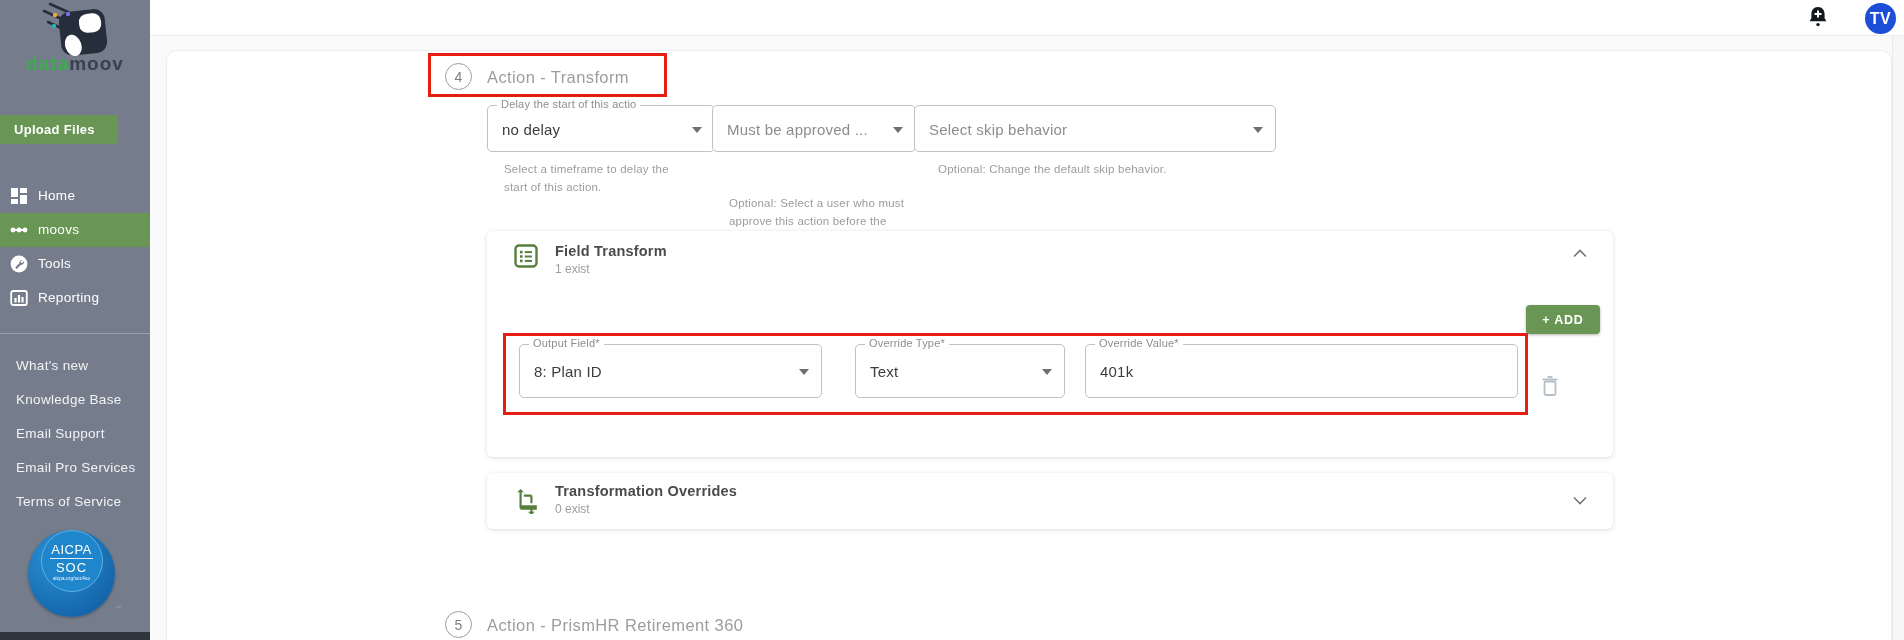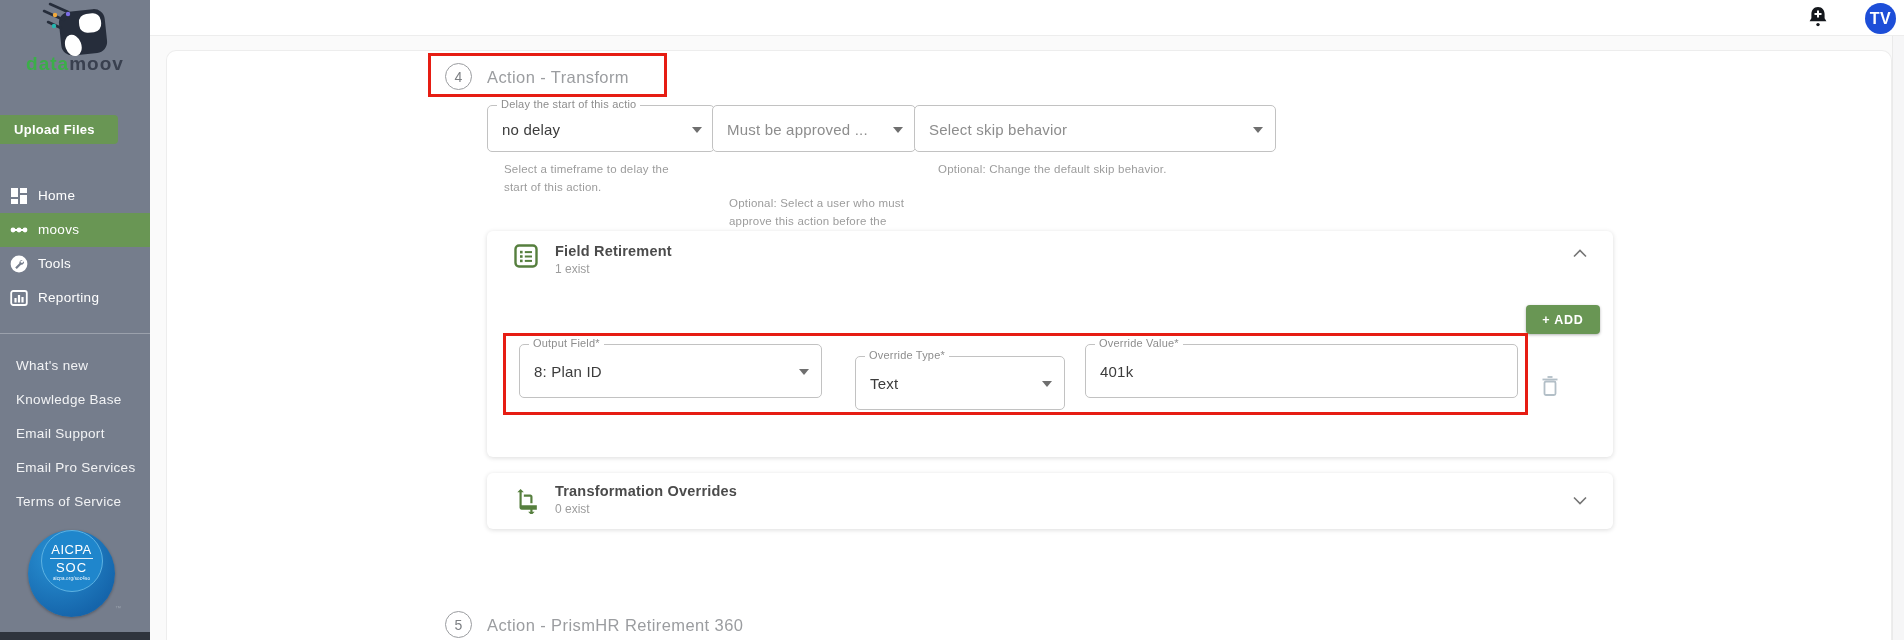--- a/index.html
+++ b/index.html
@@ -207,36 +207,36 @@
   <section id="card-field" class="card">
     <svg class="abs" style="left:26px; top:12px;" width="26" height="26" viewBox="0 0 26 26">
       <rect x="2.5" y="2.5" width="21" height="21" rx="3.5" fill="none" stroke="#567f3e" stroke-width="2.4"></rect>
       <rect x="7" y="7.8" width="2.6" height="2.6" fill="#567f3e"></rect>
       <rect x="7" y="12.2" width="2.6" height="2.6" fill="#567f3e"></rect>
       <rect x="7" y="16.6" width="2.6" height="2.6" fill="#567f3e"></rect>
       <line x1="11.8" y1="9.1" x2="19" y2="9.1" stroke="#567f3e" stroke-width="2"></line>
       <line x1="11.8" y1="13.5" x2="19" y2="13.5" stroke="#567f3e" stroke-width="2"></line>
       <line x1="11.8" y1="17.9" x2="19" y2="17.9" stroke="#567f3e" stroke-width="2"></line>
     </svg>
-    <div class="card-title" style="top:12px;">Field Retirement</div>
+    <div class="card-title" style="top:12px;">Field Transform</div>
     <div class="card-count" style="top:31px;">1 exist</div>
     <svg class="chev" style="top:18px;" viewBox="0 0 14 9">
       <polyline points="1,7.5 7,1.5 13,7.5" fill="none" stroke="#757575" stroke-width="1.6"></polyline>
     </svg>
     <div class="add-btn">+ ADD</div>
   </section>
 
   <div id="redbox2" class="red-annotation"></div>
 
   <div class="sel" style="left:519px; top:344px; width:303px; height:54px; z-index:3;">
     <span class="sel-label">Output Field*</span>
     <span class="sel-value">8: Plan ID</span>
     <span class="dd-arrow"></span>
   </div>
-  <div class="sel" style="left:855px; top:356px; width:210px; height:54px; z-index:3;">
+  <div class="sel" style="left:855px; top:344px; width:210px; height:54px; z-index:3;">
     <span class="sel-label">Override Type*</span>
     <span class="sel-value">Text</span>
     <span class="dd-arrow"></span>
   </div>
   <div class="sel" style="left:1085px; top:344px; width:433px; height:54px; z-index:3;">
     <span class="sel-label">Override Value*</span>
     <span class="sel-value">401k</span>
   </div>
 
   <svg class="trash" viewBox="0 0 20 23">

